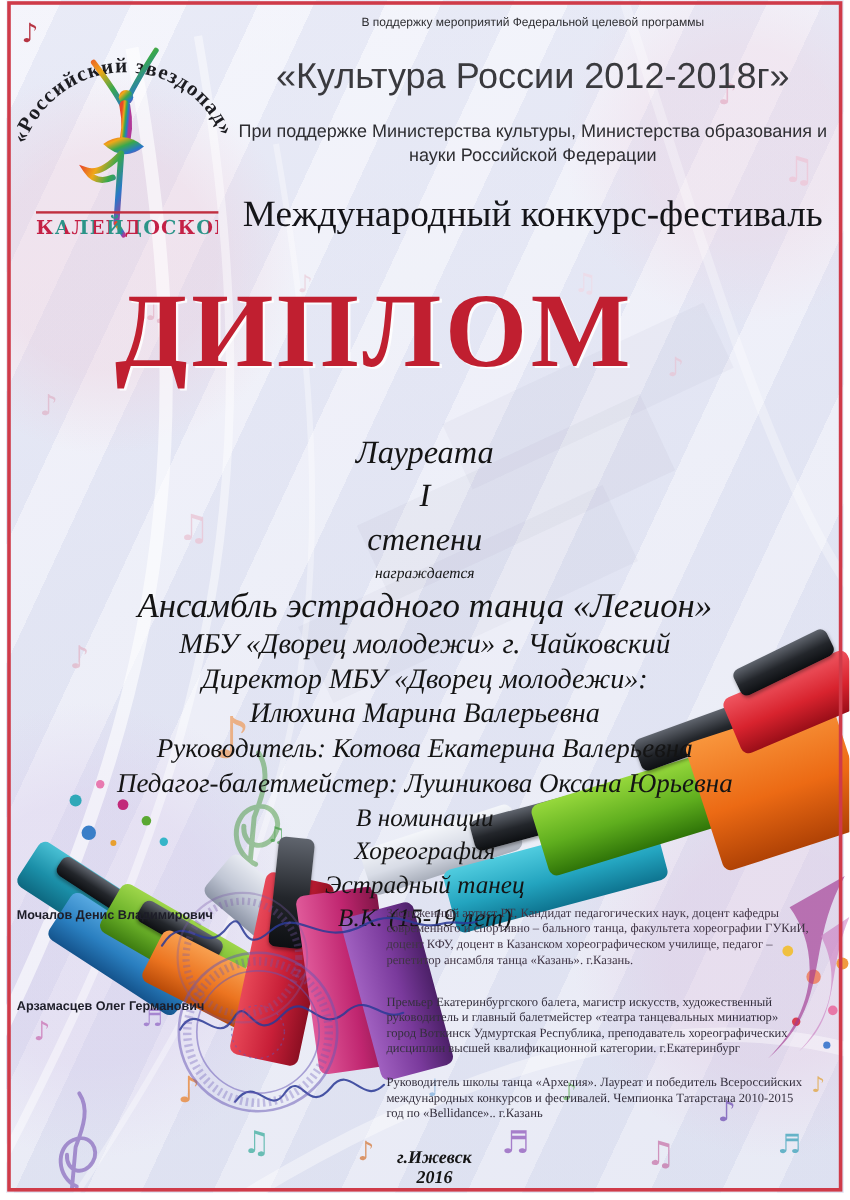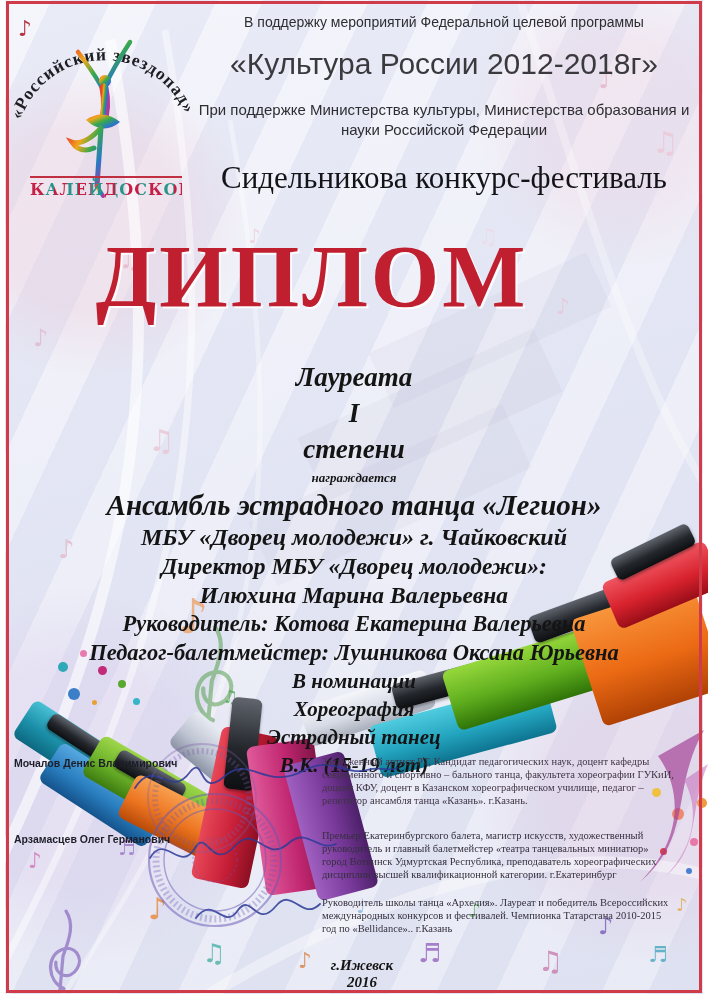--- a/index.html
+++ b/index.html
@@ -28,32 +28,32 @@
   .logo{position:absolute;left:6px;top:4px;width:196px;height:205px;z-index:5;}
   .brand{
     position:absolute;left:24px;top:172px;width:152px;text-align:center;
     border-top:2px solid #c03040;padding-top:2px;
     font-family:"DejaVu Serif",serif;font-weight:bold;font-size:16px;letter-spacing:1px;
     background:repeating-linear-gradient(90deg,#c42045 0 13px,#2a9488 13px 24px);
     -webkit-background-clip:text;background-clip:text;color:transparent;
   }
   
   .hdr{position:absolute;left:186px;top:0;width:516px;text-align:center;z-index:10;font-family:"Liberation Sans",sans-serif;color:#2e2e32;}
-  .h-support{position:absolute;left:0;top:14px;width:100%;font-size:14px;}
+  .h-support{position:absolute;left:0;top:14px;width:100%;font-size:10px;}
   .h-program{position:absolute;left:0;top:47px;width:100%;font-size:30px;color:#3a3a3e;}
   .h-ministry{position:absolute;left:0;top:100px;width:100%;font-size:15px;line-height:1.35;}
   .h-festival{position:absolute;left:0;top:160px;width:100%;font-family:"Liberation Serif",serif;font-size:31px;color:#141418;}
   
   .t-diploma{
     position:absolute;left:0;top:226px;width:100%;text-align:center;z-index:10;
     font-size:88px;font-weight:bold;letter-spacing:3px;color:#c01f30;
     transform:translateX(-42px);text-shadow:2px 2px 0 rgba(255,255,255,.85);
   }
   .award{position:absolute;left:0;top:362px;width:100%;text-align:center;z-index:10;color:#141414;}
-  .award div{font-style:italic;font-weight:bold;}
+  .award div{font-style:italic;font-weight:normal;}
   .a-laureate,.a-degnum,.a-degword{font-size:27px;margin-bottom:5px;}
   .a-awarded{font-size:13px;margin-bottom:3px;}
   .a-recipient{font-size:29px;margin-bottom:2px;}
   .a-org{font-size:24px;margin-bottom:2px;}
   .a-director,.a-dirname{font-size:23.5px;margin-bottom:2px;}
   .a-leader,.a-chore{font-size:22.5px;margin-bottom:3px;}
   .a-nomlabel,.a-nom,.a-cat,.a-age{font-size:21px;margin-bottom:3px;}
   
   .jname{position:absolute;left:14px;width:300px;z-index:12;font-family:"Liberation Sans",sans-serif;font-size:10.5px;font-weight:600;color:#1d1d28;}
   .jdesc{position:absolute;left:322px;width:352px;z-index:12;font-size:10.5px;line-height:1.25;color:#35303e;}
@@ -177,21 +177,21 @@
         <path d="M91,182 L97,192" stroke-width="4" fill="none"></path>
       </g>
     </svg>
     <div class="brand">КАЛЕЙДОСКОП</div>
   </div>
 
   <div class="hdr">
     <div class="h-support">В поддержку мероприятий Федеральной целевой программы</div>
     <div class="h-program">«Культура России 2012-2018г»</div>
     <div class="h-ministry">При поддержке Министерства культуры, Министерства образования и науки Российской Федерации</div>
-    <div class="h-festival">Сидельникова конкурс-фестиваль</div>
+    <div class="h-festival">Международный конкурс-фестиваль</div>
   </div>
 
   <div class="t-diploma">ДИПЛОМ</div>
 
   <div class="award">
     <div class="a-laureate">Лауреата</div>
     <div class="a-degnum">I</div>
     <div class="a-degword">степени</div>
     <div class="a-awarded">награждается</div>
     <div class="a-recipient">Ансамбль эстрадного танца «Легион»</div>

